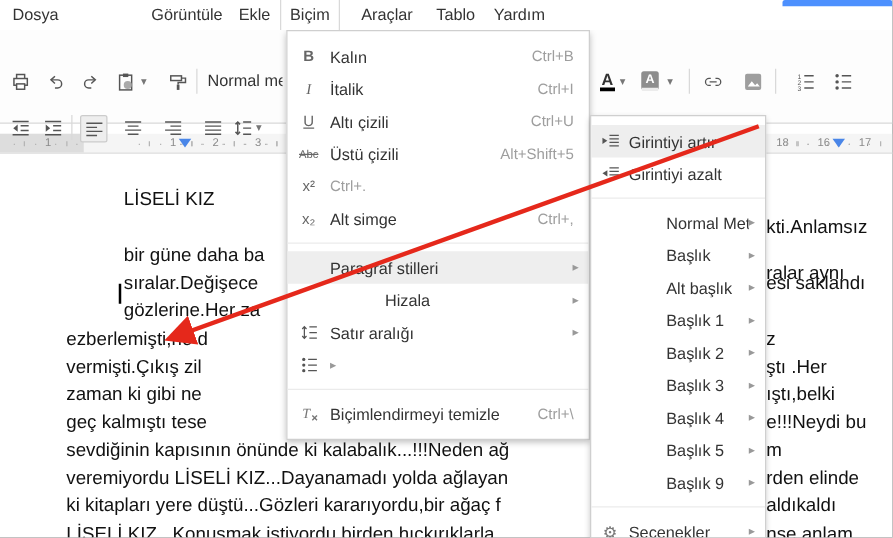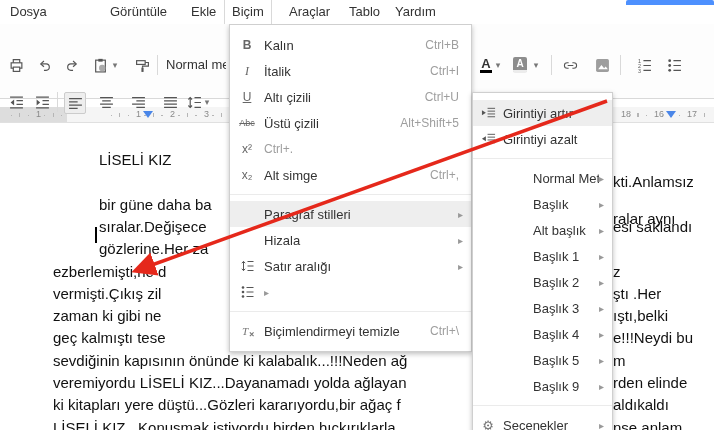--- a/index.html
+++ b/index.html
@@ -87,21 +87,21 @@
       <div class="dline" style="left: 613px; top: 252px;">rden elinde</div>
       <div class="dline" style="left: 53px; top: 274px;">ki kitapları yere düştü...Gözleri kararıyordu,bir ağaç f</div>
       <div class="dline" style="left: 613px; top: 274px;">aldıkaldı</div>
       <div class="dline" style="left: 53px; top: 297px;">LİSELİ KIZ...Konuşmak istiyordu,birden hıçkırıklarla</div>
       <div class="dline" style="left: 613px; top: 297px;">nse anlam</div>
     </div>
   <div id="cursor"></div>
 
   <div id="menubar">
       <div class="mb-item" style="left: 3px;">Dosya</div>
-      <div class="mb-item" style="left: 103px;">Görüntüle</div>
+      <div class="mb-item" style="left: 114px;">Görüntüle</div>
       <div class="mb-item" style="left: 184px;">Ekle</div>
       <div class="mb-item open" style="left: 224px;">Biçim</div>
       <div class="mb-item" style="left: 282px;">Araçlar</div>
       <div class="mb-item" style="left: 342px;">Tablo</div>
       <div class="mb-item" style="left: 388px;">Yardım</div>
     </div>
   <span id="savestatus">Tüm değişiklikler kaydedildi</span>
   <div id="topbtn"></div>
 
   <div id="toolbar">
@@ -318,21 +318,21 @@
         <div class="sc">Ctrl+,</div>
       </div>
       <div class="msep"></div>
       <div class="mi hl-row noicon">
         <div class="ic"></div>
         <div class="lbl" style="flex: 1 1 0%;">Paragraf stilleri</div>
         <div class="arr">▸</div>
       </div>
       <div class="mi noicon">
         <div class="ic"></div>
-        <div class="lbl" style="flex: 1 1 0%;">Hizala</div>
+        <div class="lbl" style="flex: 1 1 0%; margin-left: 44px;">Hizala</div>
         <div class="arr">▸</div>
       </div>
       <div class="mi">
         <div class="ic">
           <svg viewBox="0 0 14 14">
             <path d="M7 2.5h6M7 7h6M7 11.5h6M3 2.5v9" stroke="#555"></path>
             <path d="M1.3 4.2L3 2.4l1.7 1.8M1.3 9.8L3 11.6l1.7-1.8" stroke="#555" fill="none"></path>
           </svg>
         </div>
         <div class="lbl" style="flex: 1 1 0%;">Satır aralığı</div>

